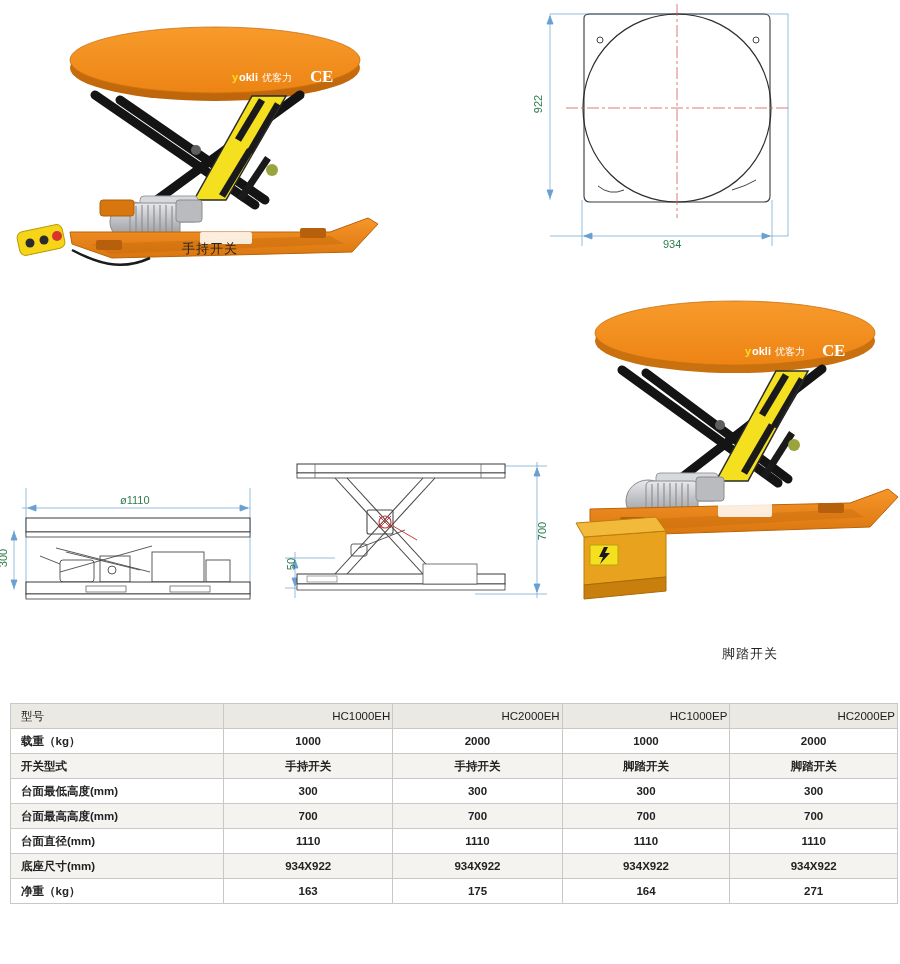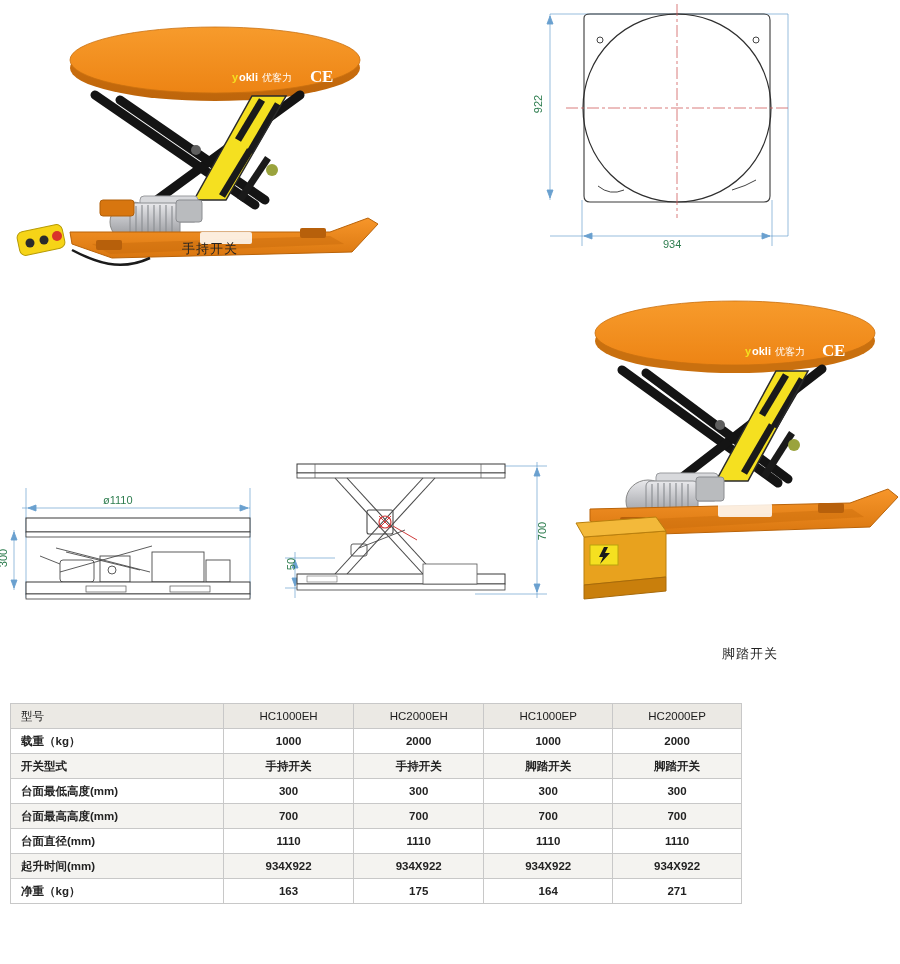--- a/index.html
+++ b/index.html
@@ -38,36 +38,37 @@
   #photo-hand { left: 0px; top: 0px; width: 420px; height: 290px; }
   #photo-foot { left: 560px; top: 295px; width: 340px; height: 330px; }
 
   .svg-block { display:block; }
 
   
   #spec-table {
     position: absolute;
     left: 10px;
     top: 703px;
-    width: 732px;
+    width: 888px;
     border-collapse: collapse;
     font-size: 11.5px;
   }
   #spec-table th, #spec-table td {
     border: 1px solid #c8c8c8;
     height: 24px;
     text-align: center;
     color: #222;
     font-weight: bold;
     padding: 0 2px;
   }
   #spec-table thead th {
     background: #ebe9e4;
     font-weight: normal;
     color: #1b1b1b;
+    text-align: right;
   }
   #spec-table tbody td:first-child,
   #spec-table thead th:first-child {
     text-align: left;
     padding-left: 10px;
     width: 200px;
   }
   #spec-table tbody tr:nth-child(odd) { background: #fafafa; }
   #spec-table tbody tr:nth-child(even) { background: #f2f1ee; }
   #spec-table tbody tr td { background: transparent; }
@@ -319,21 +320,21 @@
         <rect x="206" y="100" width="24" height="22"></rect>
         <circle cx="112" cy="110" r="4"></circle>
         <path d="M40 96 L60 104"></path>
       </g>
 
       <rect x="26" y="122" width="224" height="12" fill="#ffffff" stroke="#3a3a3a" stroke-width="1"></rect>
       <rect x="26" y="134" width="224" height="5" fill="#ffffff" stroke="#3a3a3a" stroke-width="0.8"></rect>
       <rect x="86" y="126" width="40" height="6" fill="#ffffff" stroke="#555" stroke-width="0.7"></rect>
       <rect x="170" y="126" width="40" height="6" fill="#ffffff" stroke="#555" stroke-width="0.7"></rect>
     </svg>
-    <div class="abs dimtext-green" style="left:103px; top:34px;">ø1110</div>
+    <div class="abs dimtext-green" style="left:120px; top:34px;">ø1110</div>
     <div class="abs dimtext-green" style="left:-6px; top:92px; transform:rotate(-90deg); transform-origin:center;">300</div>
   </div>
 
   <div class="abs" style="left:275px; top:448px; width:290px; height:180px;">
     <svg class="svg-block" width="290" height="180" viewBox="0 0 290 180" xmlns="http://www.w3.org/2000/svg">
       <g stroke="#6aa0cf" stroke-width="0.7">
         <line x1="262" y1="14" x2="262" y2="150"></line>
         <line x1="200" y1="18" x2="272" y2="18"></line>
         <line x1="200" y1="146" x2="272" y2="146"></line>
         <line x1="20" y1="104" x2="20" y2="150"></line>
@@ -420,21 +421,21 @@
         <td>700</td>
       </tr>
       <tr>
         <td>台面直径(mm)</td>
         <td>1110</td>
         <td>1110</td>
         <td>1110</td>
         <td>1110</td>
       </tr>
       <tr>
-        <td>起升时间(mm)</td>
+        <td>底座尺寸(mm)</td>
         <td>934X922</td>
         <td>934X922</td>
         <td>934X922</td>
         <td>934X922</td>
       </tr>
       <tr>
         <td>净重（kg）</td>
         <td>163</td>
         <td>175</td>
         <td>164</td>

